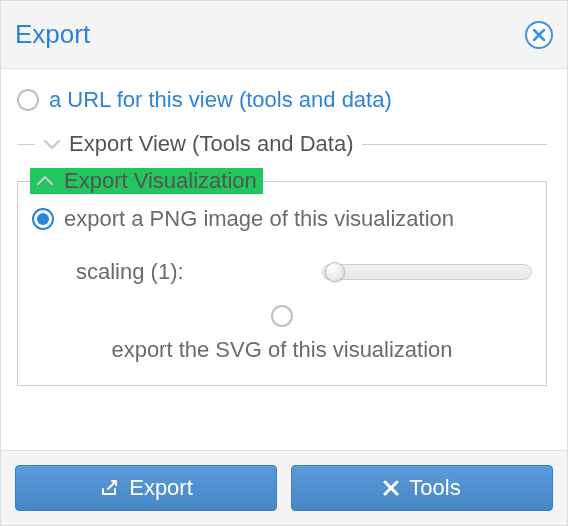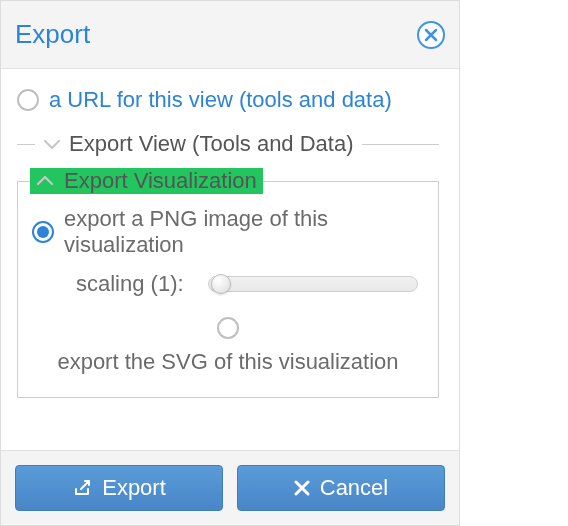--- a/index.html
+++ b/index.html
@@ -6,21 +6,21 @@
   body {
     margin: 0;
     font-family: -apple-system, "Helvetica Neue", Arial, sans-serif;
     font-size: 20px;
     background: #fff;
     width: 568px;
     height: 526px;
     overflow: hidden;
   }
   .dialog {
-    width: 460px;
+    width: 568px;
     height: 526px;
     display: flex;
     flex-direction: column;
     border: 1px solid #ddd;
   }
   .titlebar {
     background: #f4f4f4;
     border-bottom: 1px solid #e2e2e2;
     padding: 12px 14px;
     display: flex;
@@ -115,21 +115,22 @@
     align-items: center;
     gap: 10px;
     font-size: 22px;
     color: #555;
     cursor: pointer;
   }
   .scaling-row {
     display: flex;
     align-items: center;
     gap: 24px;
-    margin: 13px 0 20px 44px;
+    margin: 27px 0 20px 44px;
+    justify-content: space-between;
   }
   .scaling-label { color: #6b6b6b; font-size: 22px; }
   .slider {
     position: relative;
     flex: 0 0 210px;
     height: 16px;
     background: linear-gradient(#f1f1f1,#e8e8e8);
     border: 1px solid #cfcfcf;
     border-radius: 8px;
   }
@@ -240,17 +241,17 @@
     <div class="btn">
       <svg width="20" height="20" viewBox="0 0 20 20">
         <path d="M4 11 v5 h12 v-5 M13 3 h4 v4 M17 3 L9 11" fill="none" stroke="#fff" stroke-width="2" stroke-linecap="round" stroke-linejoin="round"></path>
       </svg>
       <span>Export</span>
     </div>
     <div class="btn">
       <svg width="16" height="16" viewBox="0 0 16 16">
         <path d="M2 2 L14 14 M14 2 L2 14" stroke="#fff" stroke-width="3" stroke-linecap="round"></path>
       </svg>
-      <span>Cancel</span>
+      <span>Tools</span>
     </div>
   </div>
 
 </div>
 
 </body></html>

